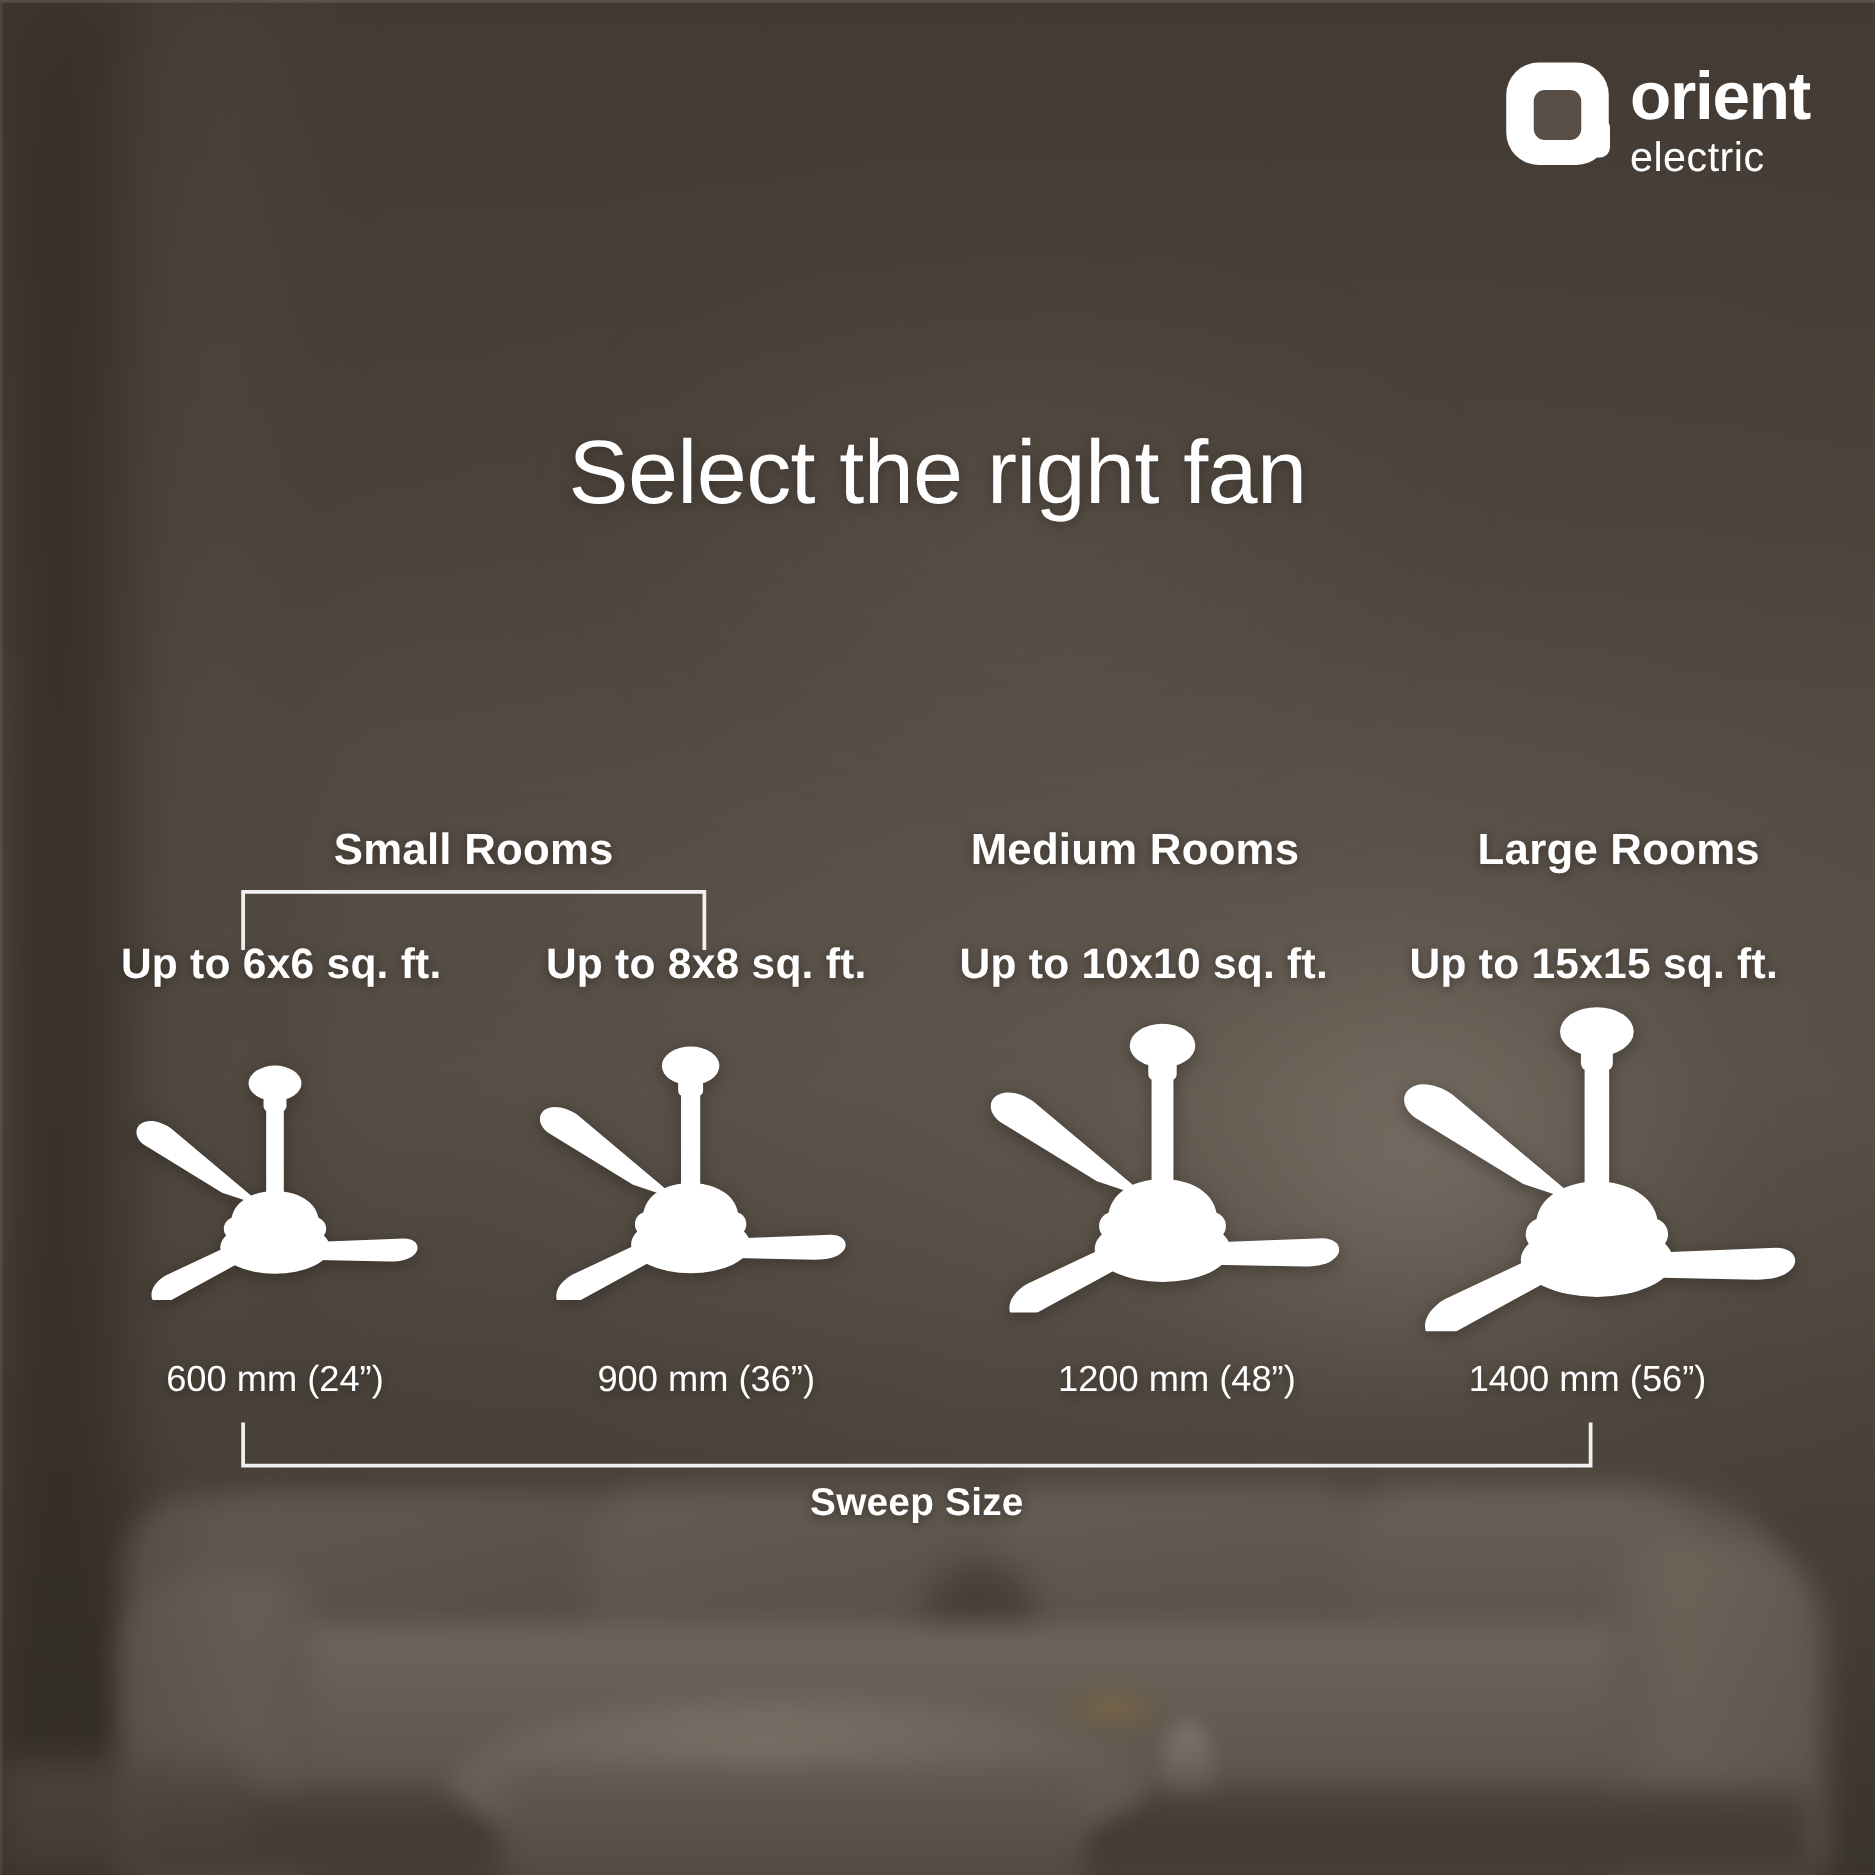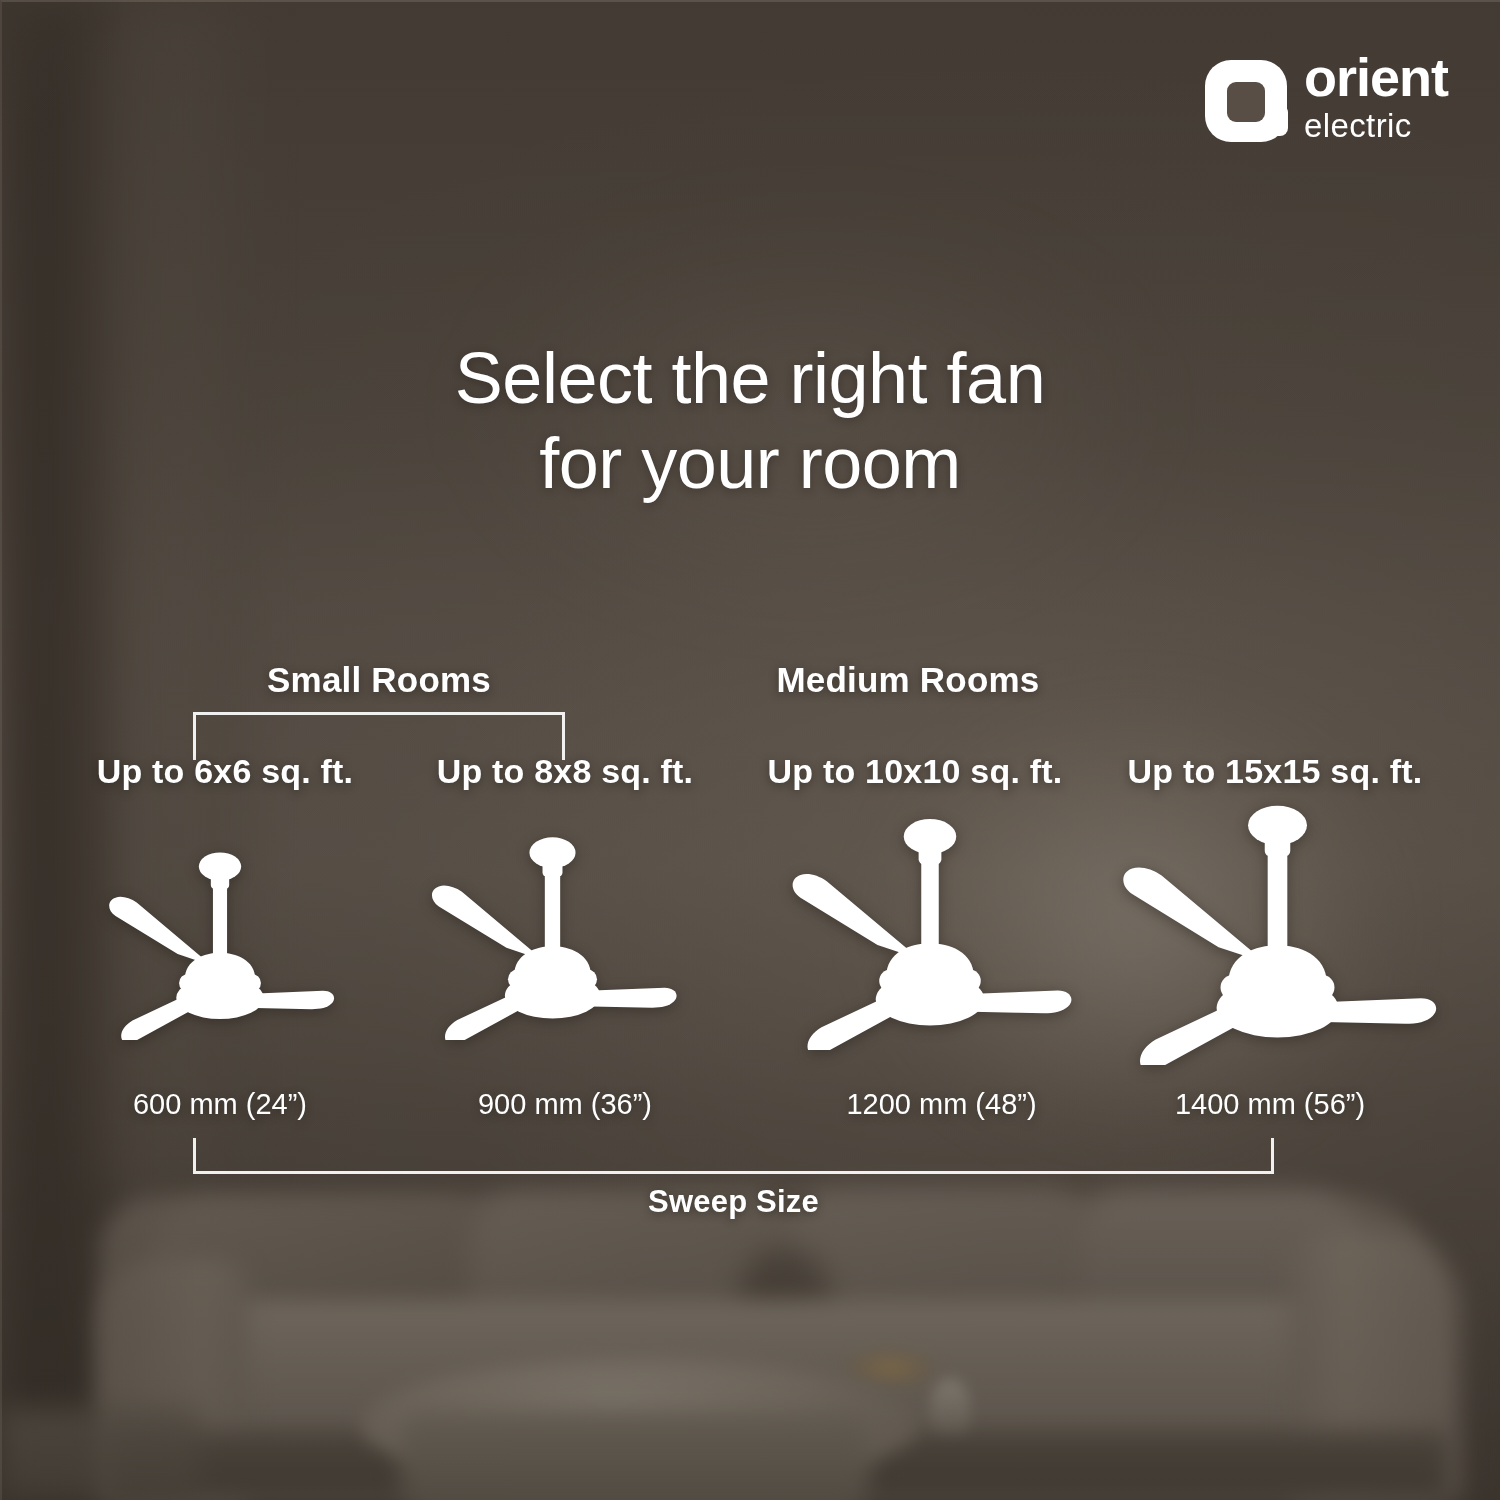--- a/index.html
+++ b/index.html
@@ -142,21 +142,21 @@
     left:0;top:0;width:120px;height:130px;
     background:linear-gradient(135deg, rgba(60,53,46,.75) 0%, rgba(60,53,46,0) 70%);
   }
 
   
   .content{position:absolute;inset:0;}
 
   
   .logo{
     position:absolute;right:52px;top:50px;
-    display:flex;align-items:flex-end;gap:17px;
+    display:flex;align-items:flex-start;gap:17px;
   }
   .logo-mark{
     width:82px;height:82px;border-radius:26px;
     background:#ffffff;position:relative;flex:none;
   }
   .logo-mark::after{
     content:"";position:absolute;left:22px;top:22px;
     width:38px;height:40px;border-radius:9px;
     background:#584e45;
   }
@@ -274,26 +274,26 @@
     <div class="logo">
       <div class="logo-mark"></div>
       <div class="logo-words">
         <span class="logo-orient">orient</span>
         <span class="logo-electric">electric</span>
       </div>
     </div>
 
     <div class="title">
       <div>Select the right fan</div>
-      <div>for your room</div>
     </div>
 
     <div class="rooms-row">
       <div class="room-head" id="head-small">Small Rooms</div>
       <div class="room-head" id="head-medium">Medium Rooms</div>
+      <div class="room-head" id="head-large">Large Rooms</div>
     </div>
 
     <div class="bracket-top"></div>
 
     <div class="area-row">
       <div class="area-cap" id="area-1">Up to 6x6 sq. ft.</div>
       <div class="area-cap" id="area-2">Up to 8x8 sq. ft.</div>
       <div class="area-cap" id="area-3">Up to 10x10 sq. ft.</div>
       <div class="area-cap" id="area-4">Up to 15x15 sq. ft.</div>
     </div>

